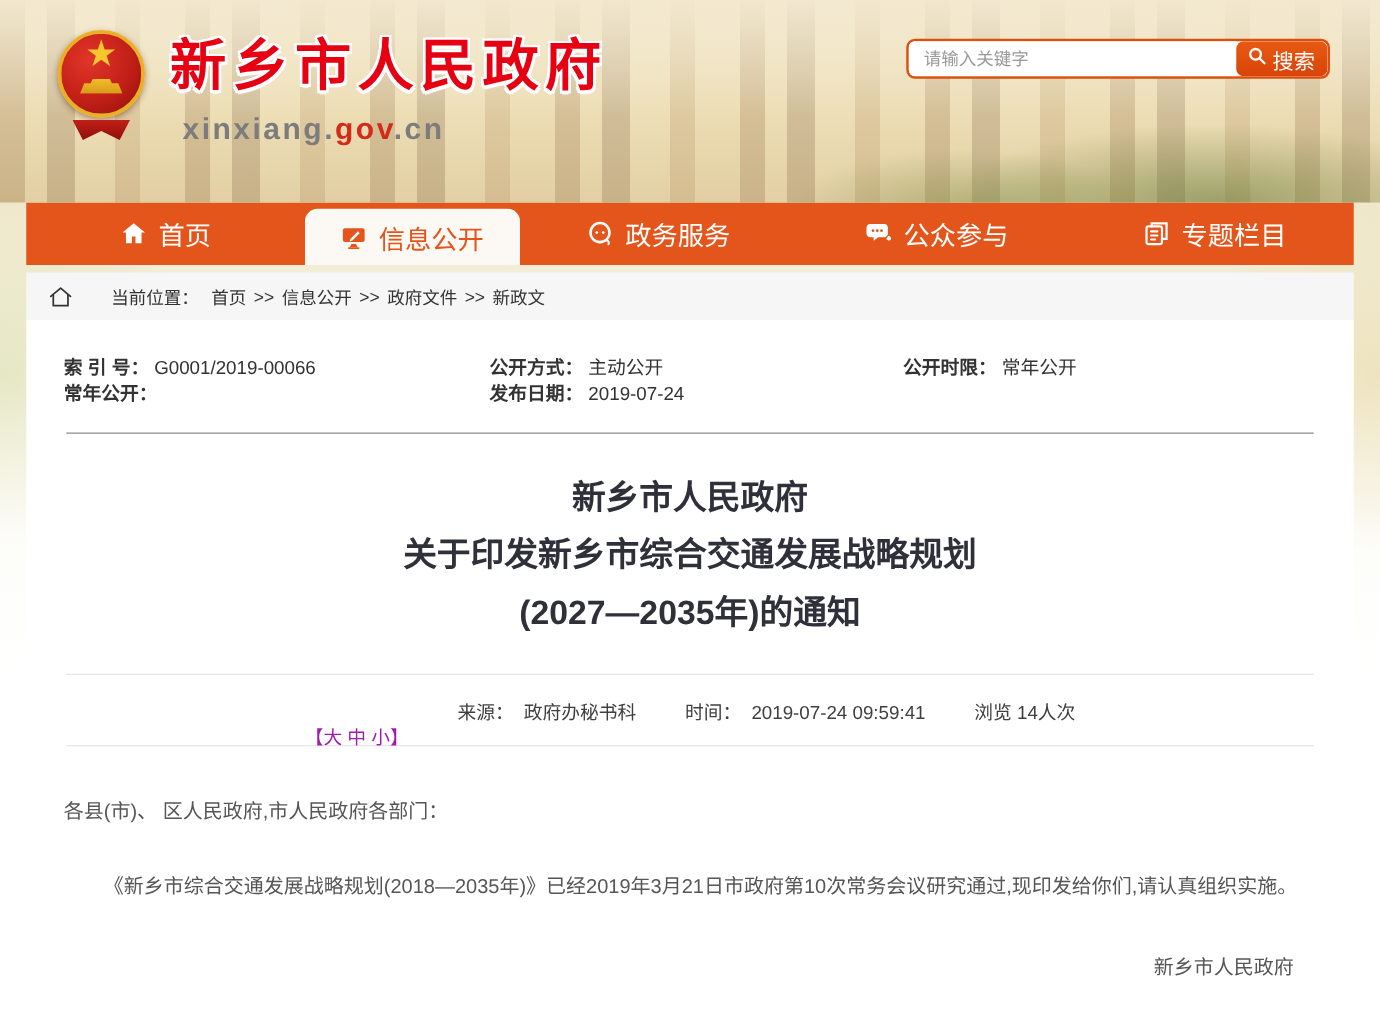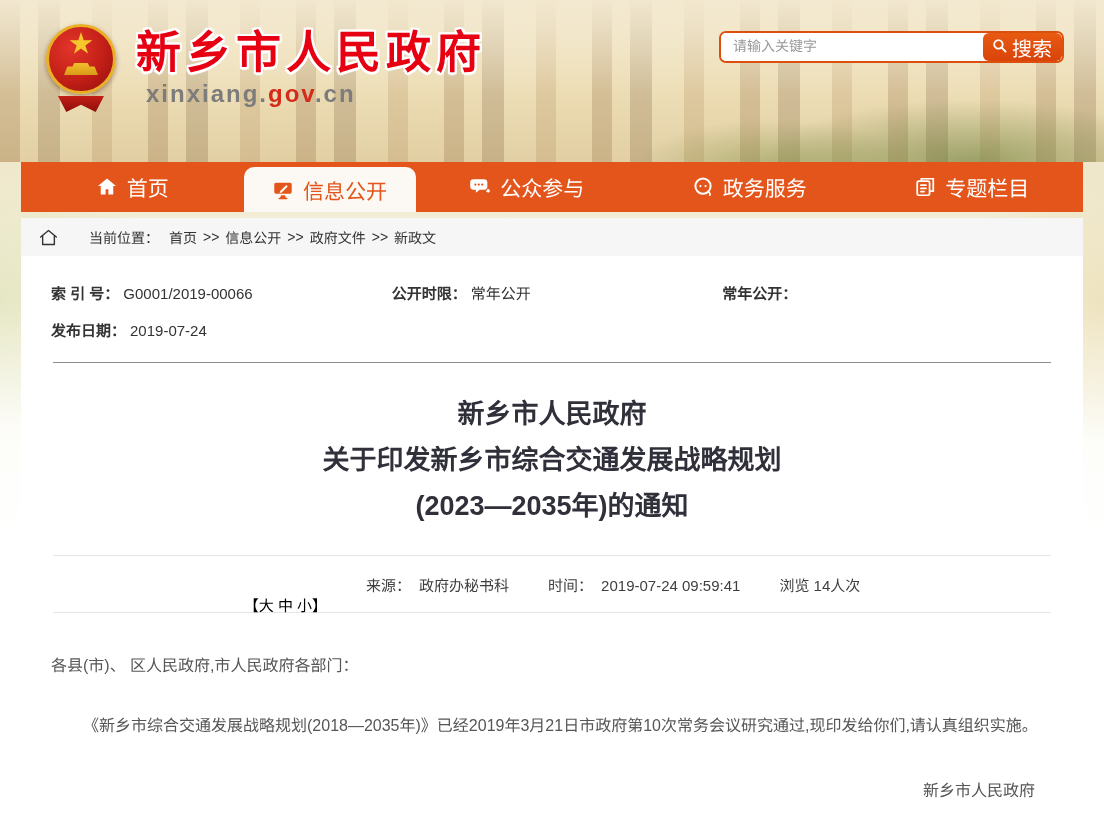--- a/index.html
+++ b/index.html
@@ -41,34 +41,34 @@
     position:absolute;left:50%;bottom:0;width:46px;height:16px;margin-left:-23px;
     background:linear-gradient(180deg,#c21f17,#8f0f0b);
     clip-path:polygon(0 0,100% 0,82% 100%,50% 55%,18% 100%);
   }
   .masthead{position:absolute;left:136px;top:26px;}
   .site-title{
     font-size:45px;font-weight:bold;letter-spacing:5px;color:#e60012;line-height:54px;
     text-shadow:2px 0 0 #fff,-2px 0 0 #fff,0 2px 0 #fff,0 -2px 0 #fff,
                 2px 2px 0 #fff,-2px -2px 0 #fff,2px -2px 0 #fff,-2px 2px 0 #fff,0 3px 1px #fff;
   }
-  .site-url{font-size:24px;font-weight:bold;letter-spacing:2px;color:#7c7c7c;padding-left:10px;margin-top:0;}
+  .site-url{font-size:24px;font-weight:bold;letter-spacing:2px;color:#7c7c7c;padding-left:10px;margin-top:10px;}
   .site-url .hl{color:#d42a1a;}
   .search{
     position:absolute;right:40px;top:31px;display:flex;align-items:stretch;
     border:2px solid #dd4f0c;border-radius:7px;background:#fff;overflow:hidden;height:32px;box-sizing:border-box;
   }
   .search input{
     border:none;outline:none;width:238px;padding:0 12px;font-size:14px;color:#737373;
-    font-family:Liberation Mono, monospace;background:#fff;
+    font-family:Liberation Sans, sans-serif;background:#fff;
   }
   .search input::placeholder{color:#999;}
   .search .btn{
     display:flex;align-items:center;gap:4px;border:none;cursor:pointer;
-    background:linear-gradient(180deg,#e85a12,#d9440a);color:#fff;font-size:20px;
+    background:linear-gradient(180deg,#e85a12,#d9440a);color:#fff;font-size:17px;
     padding:0 10px 0 8px;border-radius:6px;font-family:"Liberation Sans",sans-serif;
   }
   
   .nav{
     margin:0 21px;height:50px;background:#e4551b;display:flex;align-items:stretch;
   }
   .nav-item{
     flex:1;display:flex;align-items:center;justify-content:center;gap:9px;
     color:#fff;font-size:21px;cursor:pointer;position:relative;
   }
@@ -82,36 +82,36 @@
     margin:6px 21px 0;height:38px;background:#f6f6f6;display:flex;align-items:center;
     padding-left:17px;font-size:14px;color:#333;box-sizing:border-box;
   }
   .crumbbar .homeico{display:flex;align-items:center;margin-right:30px;}
   .crumbbar .sep{margin:0 6px;color:#333;}
   .crumbbar .crumb{cursor:pointer;}
   .crumbbar .prefix{margin-right:10px;}
   
   .content{margin:0 21px;background:#fff;min-height:520px;}
   .doc-meta{
-    display:grid;grid-template-columns:34% 33% 33%;row-gap:16px;
+    display:grid;grid-template-columns:34% 33% 33%;
     padding:26px 30px 22px 30px;font-size:15px;color:#333;
   }
   .doc-meta .cell{white-space:nowrap;}
   .doc-meta b{font-weight:bold;margin-right:4px;}
   .meta-divider{border-top:1px solid #8c8c8c;margin:0 32px;}
   .art-title{
     text-align:center;font-size:27px;font-weight:bold;color:#30303a;
     line-height:46px;margin:28px 40px 0;
   }
   .art-infobar{
     margin:26px 32px 0;border-top:1px solid #e6e6e6;border-bottom:1px solid #e6e6e6;
     height:56px;display:flex;align-items:center;justify-content:center;gap:10px;
     font-size:15px;color:#3f3f3f;
   }
-  .art-infobar .fsize{color:#000000;cursor:pointer;margin-top:40px;}
+  .art-infobar .fsize{color:#a21caf;cursor:pointer;margin-top:40px;}
   .art-infobar .grp{margin-left:29px;}
   .art-infobar .lbl{margin-right:8px;}
   .art-body{padding:34px 30px 0;font-size:16px;color:#565656;line-height:1.65;}
   .art-body .salutation{margin:6px 0 0;}
   .art-body .para{margin:34px 0 0;text-indent:2em;}
   .art-body .signature{text-align:right;margin:38px 18px 0;}
 </style>
 </head>
 <body>
 
@@ -158,40 +158,40 @@
           <rect x="2.5" y="4" width="19" height="12" rx="1.8" fill="currentColor"></rect>
           <path d="M10 17.6 8.6 20.6h6.8l-1.4-3z" fill="currentColor"></path>
           <rect x="7" y="20.4" width="10" height="1.7" rx=".85" fill="currentColor"></rect>
           <path d="M9 13.2 15.6 6.6l1.6 1.6-6.6 6.6-2.3.7z" fill="#fcf9f4"></path>
         </svg>
       </span>
       <span>信息公开</span>
     </div>
     <div class="nav-item">
       <span class="ico">
+        <svg viewBox="0 0 24 24" width="22" height="22" fill="none" stroke="currentColor" stroke-linecap="round">
+          <circle cx="12" cy="11" r="8.3" stroke-width="2.2"></circle>
+          <circle cx="9.2" cy="11" r="1.2" fill="currentColor" stroke="none"></circle>
+          <circle cx="14.8" cy="11" r="1.2" fill="currentColor" stroke="none"></circle>
+          <path d="M17.8 17.6c1.6.9 2.6 2 1.6 3.4" stroke-width="1.8"></path>
+        </svg>
+      </span>
+      <span>政务服务</span>
+    </div>
+    <div class="nav-item">
+      <span class="ico">
         <svg viewBox="0 0 24 24" width="22" height="22">
           <path fill="currentColor" d="M4.5 3.5h12.3c1.8 0 3.2 1.4 3.2 3.2v5.1c0 1.8-1.4 3.2-3.2 3.2h-5.2l-4.1 3.2v-3.2H4.5c-1.8 0-3.2-1.4-3.2-3.2V6.7c0-1.8 1.4-3.2 3.2-3.2z"></path>
           <circle cx="7" cy="9.3" r="1.2" fill="#e4551b"></circle>
           <circle cx="10.7" cy="9.3" r="1.2" fill="#e4551b"></circle>
           <circle cx="14.4" cy="9.3" r="1.2" fill="#e4551b"></circle>
           <path d="M20.4 13.8c1.8.5 2.9 1.6 2.1 3.4l-1.5 1-2.5-1.6" fill="currentColor"></path>
         </svg>
       </span>
       <span>公众参与</span>
-    </div>
-    <div class="nav-item">
-      <span class="ico">
-        <svg viewBox="0 0 24 24" width="22" height="22" fill="none" stroke="currentColor" stroke-linecap="round">
-          <circle cx="12" cy="11" r="8.3" stroke-width="2.2"></circle>
-          <circle cx="9.2" cy="11" r="1.2" fill="currentColor" stroke="none"></circle>
-          <circle cx="14.8" cy="11" r="1.2" fill="currentColor" stroke="none"></circle>
-          <path d="M17.8 17.6c1.6.9 2.6 2 1.6 3.4" stroke-width="1.8"></path>
-        </svg>
-      </span>
-      <span>政务服务</span>
     </div>
     <div class="nav-item">
       <span class="ico">
         <svg viewBox="0 0 24 24" width="22" height="22" fill="none" stroke="currentColor" stroke-width="1.9" stroke-linecap="round">
           <rect x="3.5" y="5.5" width="13.5" height="15.5" rx="1.8"></rect>
           <path d="M7.5 10h5.5M7.5 13.5h5.5M7.5 17h3.5"></path>
           <path d="M8 5.5V3h13v13.5h-3.3"></path>
         </svg>
       </span>
       <span>专题栏目</span>
@@ -212,30 +212,31 @@
     <span class="sep">&gt;&gt;</span>
     <span class="crumb">政府文件</span>
     <span class="sep">&gt;&gt;</span>
     <span class="crumb">新政文</span>
   </div>
 
   <div class="content">
 
     <div class="doc-meta">
       <div class="cell"><b>索 引 号：</b><span>G0001/2019-00066</span></div>
+      <div class="cell"><b>公开方式：</b><span>主动公开</span></div>
       <div class="cell"><b>公开时限：</b><span>常年公开</span></div>
       <div class="cell"><b>常年公开：</b><span></span></div>
       <div class="cell"><b>发布日期：</b><span>2019-07-24</span></div>
     </div>
     <div class="meta-divider"></div>
 
     <div class="art-title">
       <div>新乡市人民政府</div>
       <div>关于印发新乡市综合交通发展战略规划</div>
-      <div>(2023—2035年)的通知</div>
+      <div>(2027—2035年)的通知</div>
     </div>
 
     <div class="art-infobar">
       <span class="fsize">【大 中 小】</span>
       <span class="grp"><span class="lbl">来源：</span><span>政府办秘书科</span></span>
       <span class="grp"><span class="lbl">时间：</span><span>2019-07-24 09:59:41</span></span>
       <span class="grp">浏览 14人次</span>
     </div>
 
     <div class="art-body">

